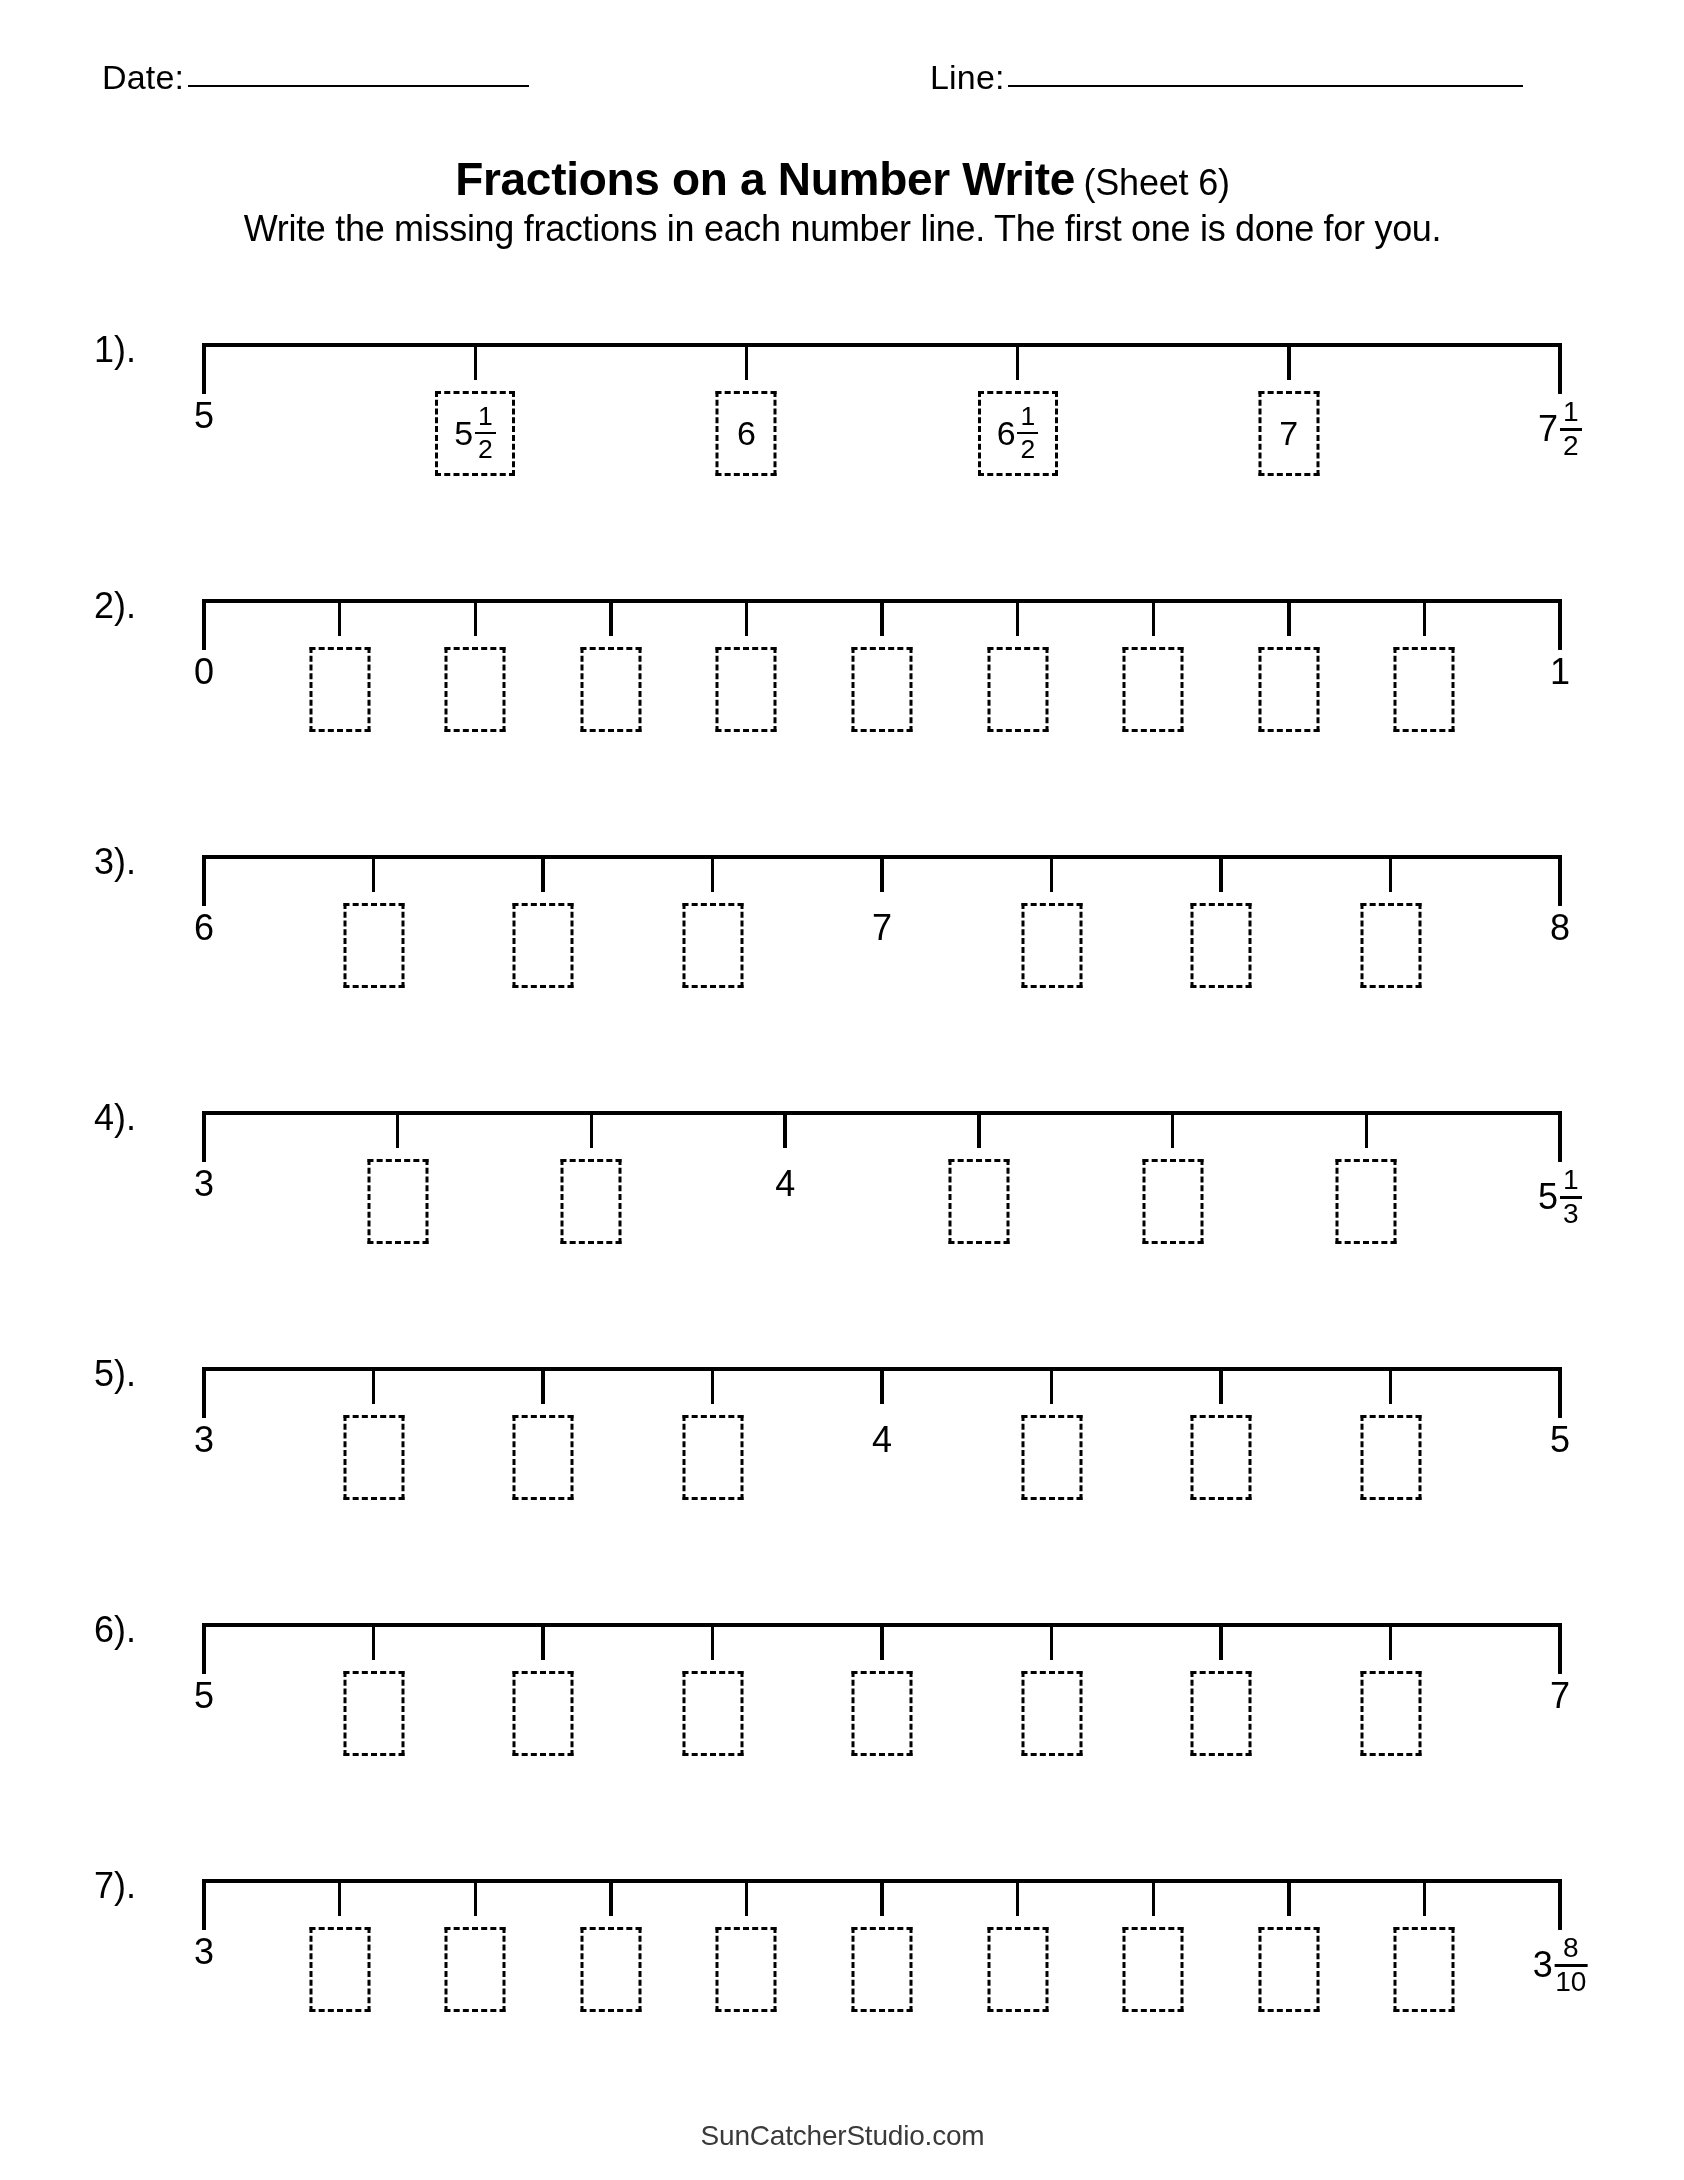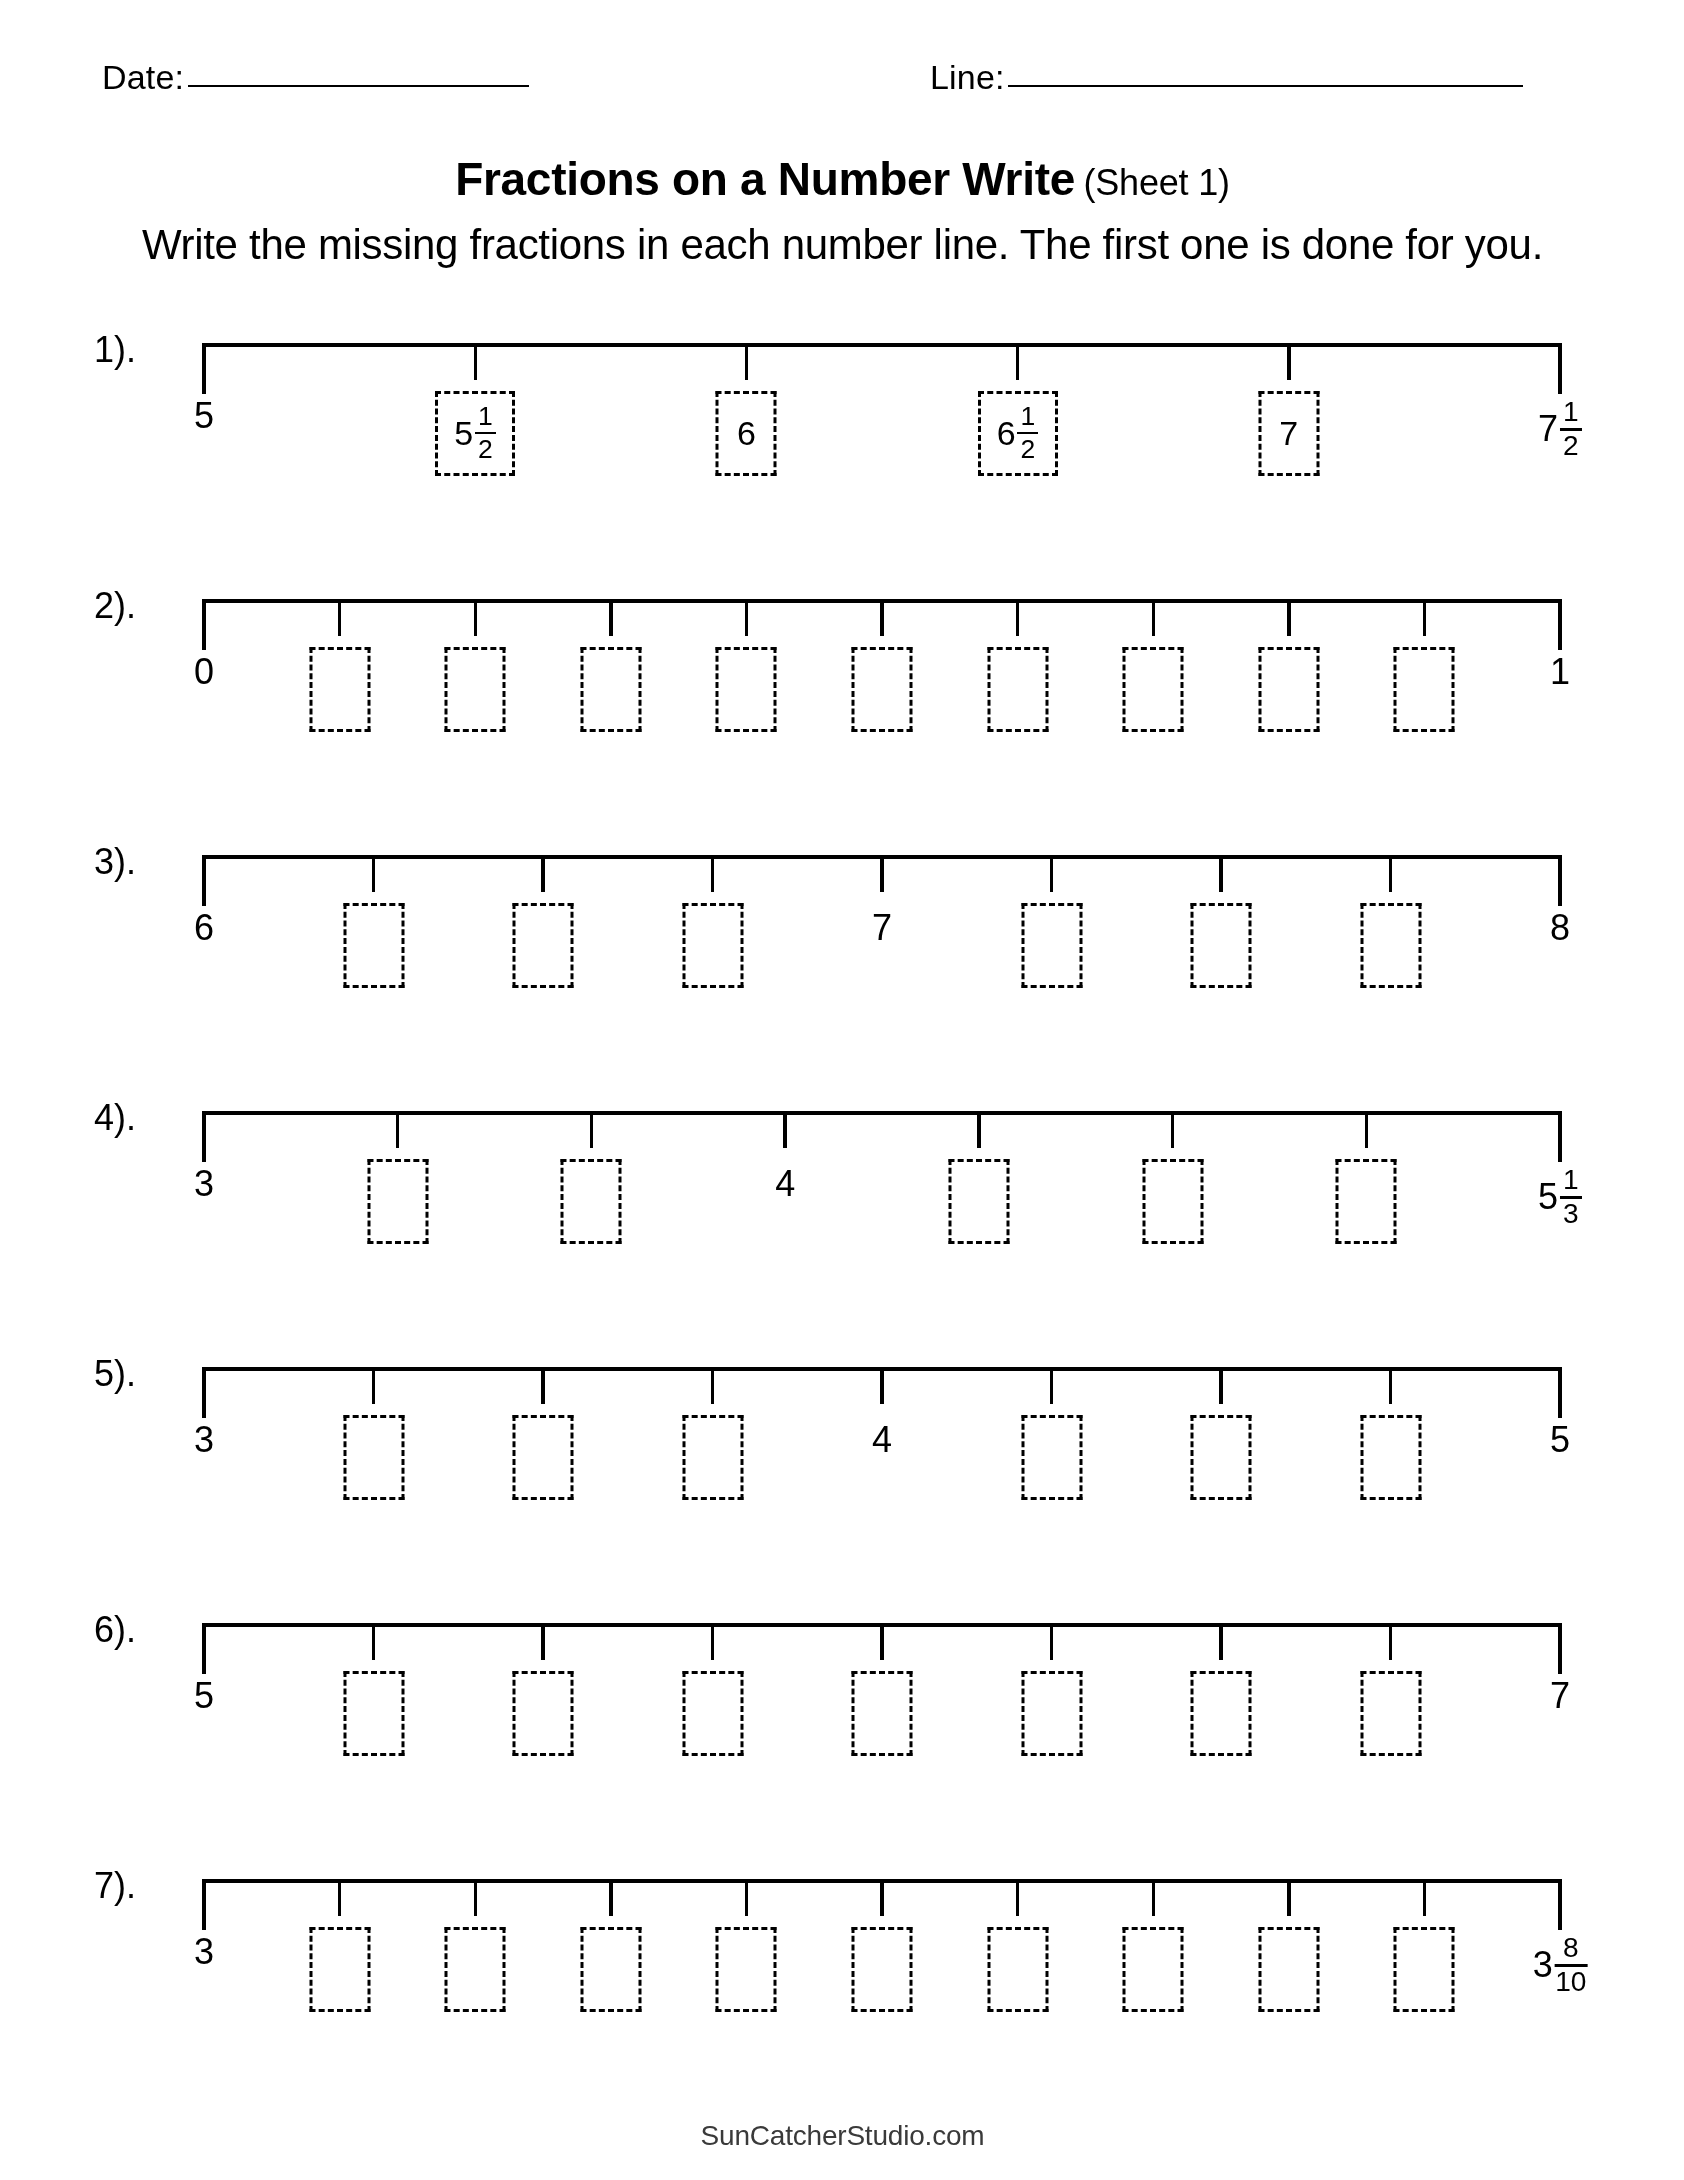--- a/index.html
+++ b/index.html
@@ -66,22 +66,22 @@
     font-weight: bold;
     letter-spacing: -0.3px;
   }
   .title-sheet {
     font-size: 36px;
     font-weight: normal;
     letter-spacing: -0.2px;
     margin-left: 8.5px;
   }
   .subtitle {
-    font-size: 42px;
-    margin-top: 18px;
+    font-size: 36px;
+    margin-top: 5px;
     letter-spacing: -0.3px;
     white-space: nowrap;
   }
 
   
   .problems {
     position: absolute;
     top: 317px;
     left: 0;
     width: 1685px;
@@ -235,21 +235,21 @@
     <span class="field-rule"></span>
   </div>
   <div class="field" id="name-field">
     <span class="field-label">Line:</span>
     <span class="field-rule"></span>
   </div>
 </div>
 
 <div class="title-block">
   <div class="title-line">
-    <span class="title-main">Fractions on a Number Write</span><span class="title-sheet">(Sheet 1)</span>
+    <span class="title-main">Fractions on a Number Write</span><span class="title-sheet">(Sheet 6)</span>
   </div>
   <div class="subtitle">Write the missing fractions in each number line. The first one is done for you.</div>
 </div>
 
 <div class="problems" id="problems-container">
     <div class="problem">
       <div class="problem-number">1).</div>
       <div class="numberline">
         <div class="axis"></div>
         <div class="tick endpoint" style="left: 0%;"></div>

